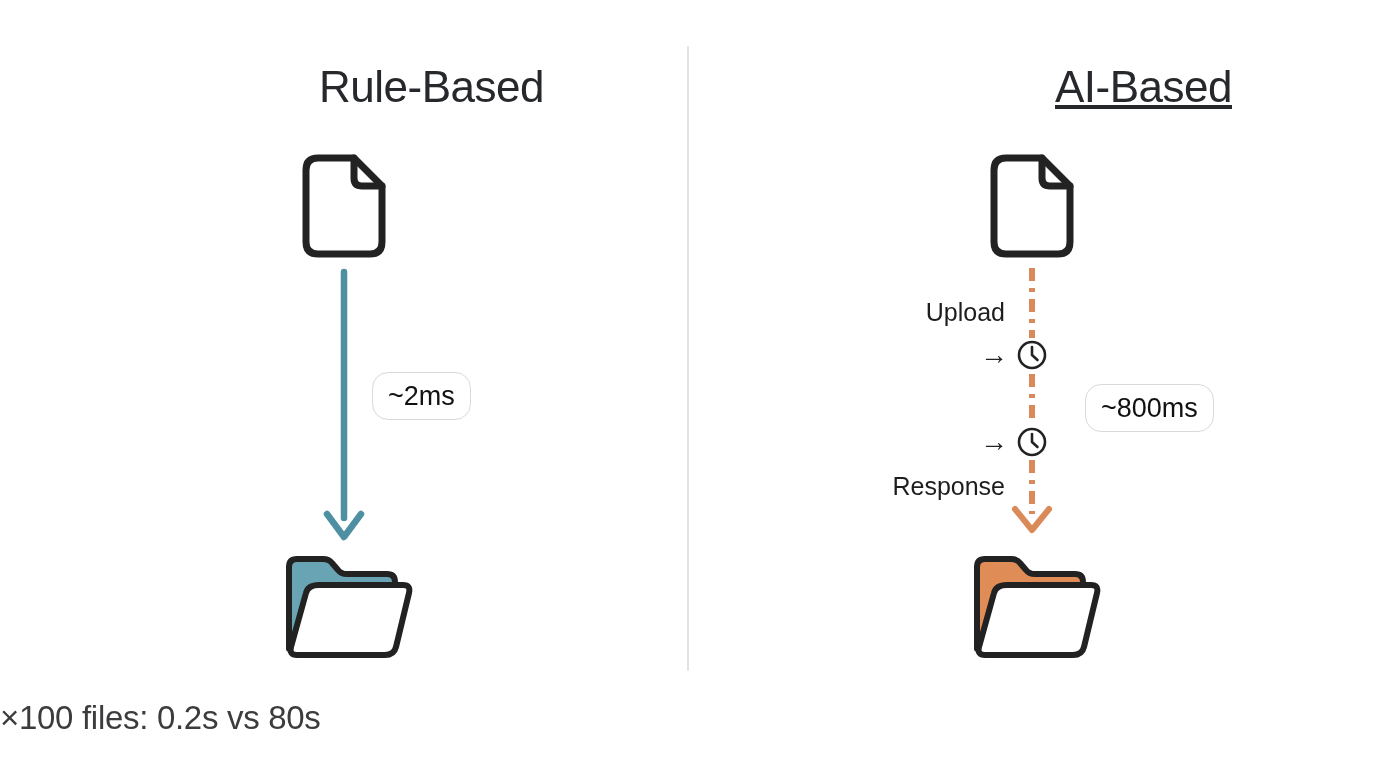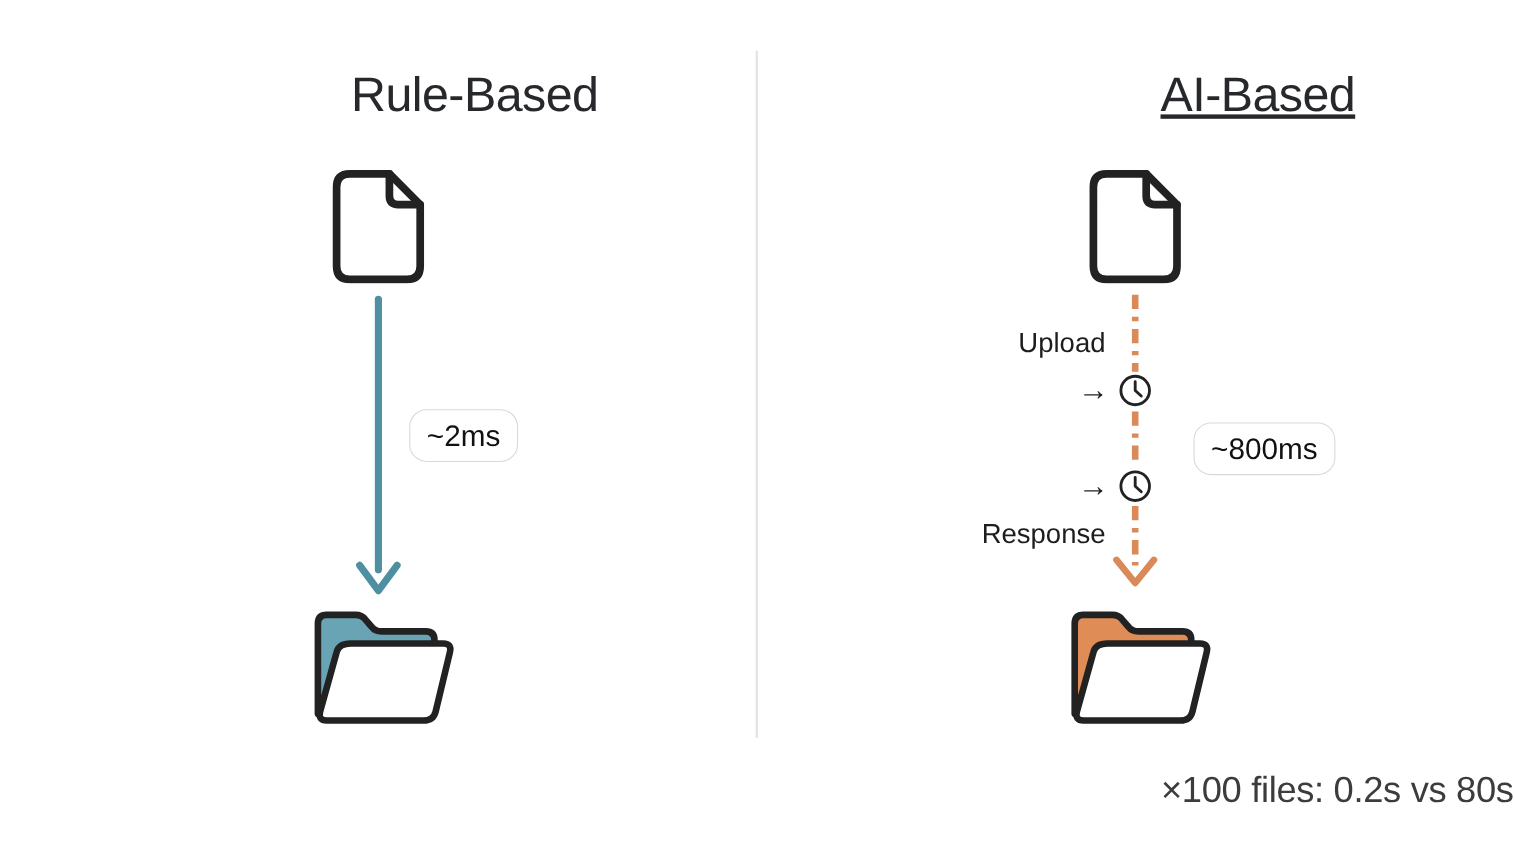--- a/index.html
+++ b/index.html
@@ -49,21 +49,21 @@
   }
   .glyph-arrow {
     font-size: 28px;
     font-weight: 400;
     color: var(--ink, #222);
     line-height: 30px;
   }
   .footer-summary {
     left: 0; top: 699px;
     width: 100%;
-    text-align: right;
+    text-align: left;
     font-size: 33px;
     font-weight: 500;
     color: var(--footer_text, #3c3c3e);
     letter-spacing: -0.3px;
   }
   svg { display: block; }
 </style>
 </head>
 <body>
 

